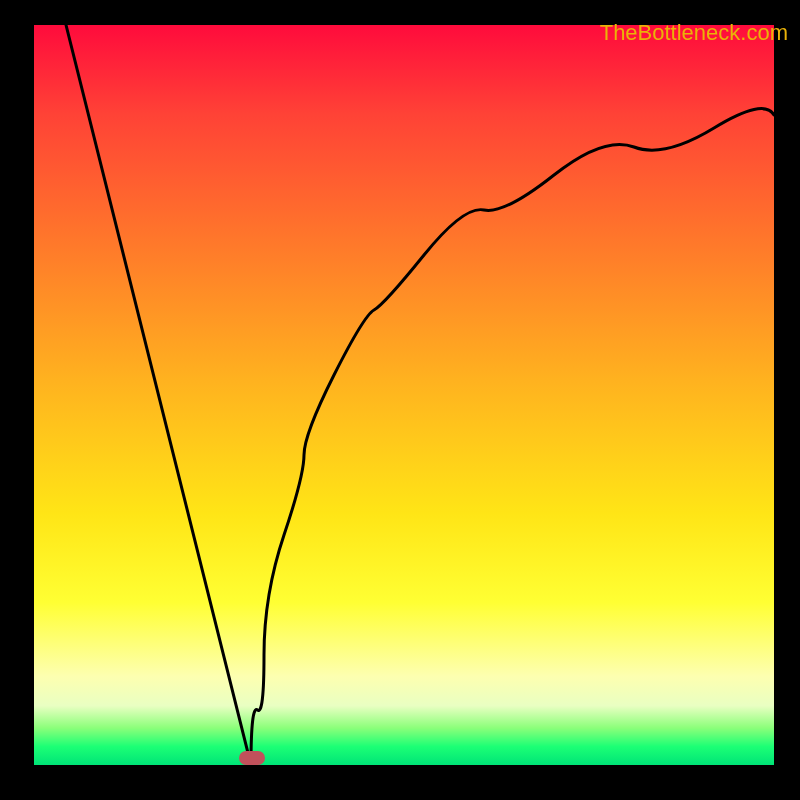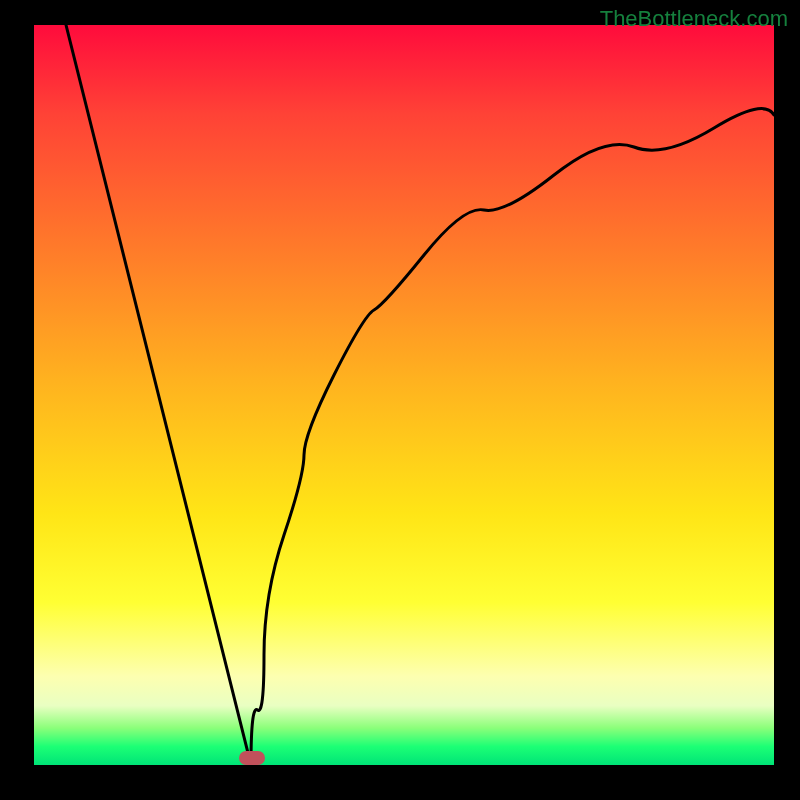--- a/index.html
+++ b/index.html
@@ -12,23 +12,23 @@
     overflow: hidden;
   }
   .wrapper {
     position: relative;
     width: 800px;
     height: 800px;
     background: #000;
   }
   .watermark {
     position: absolute;
-    top: 6px;
+    top: 20px;
     right: 12px;
-    color: #15803d;
+    color: #eab308;
     font-size: 22px;
     z-index: 20;
   }
   .plot {
     position: absolute;
     left: 34px;
     top: 25px;
     width: 740px;
     height: 740px;
     overflow: hidden;

